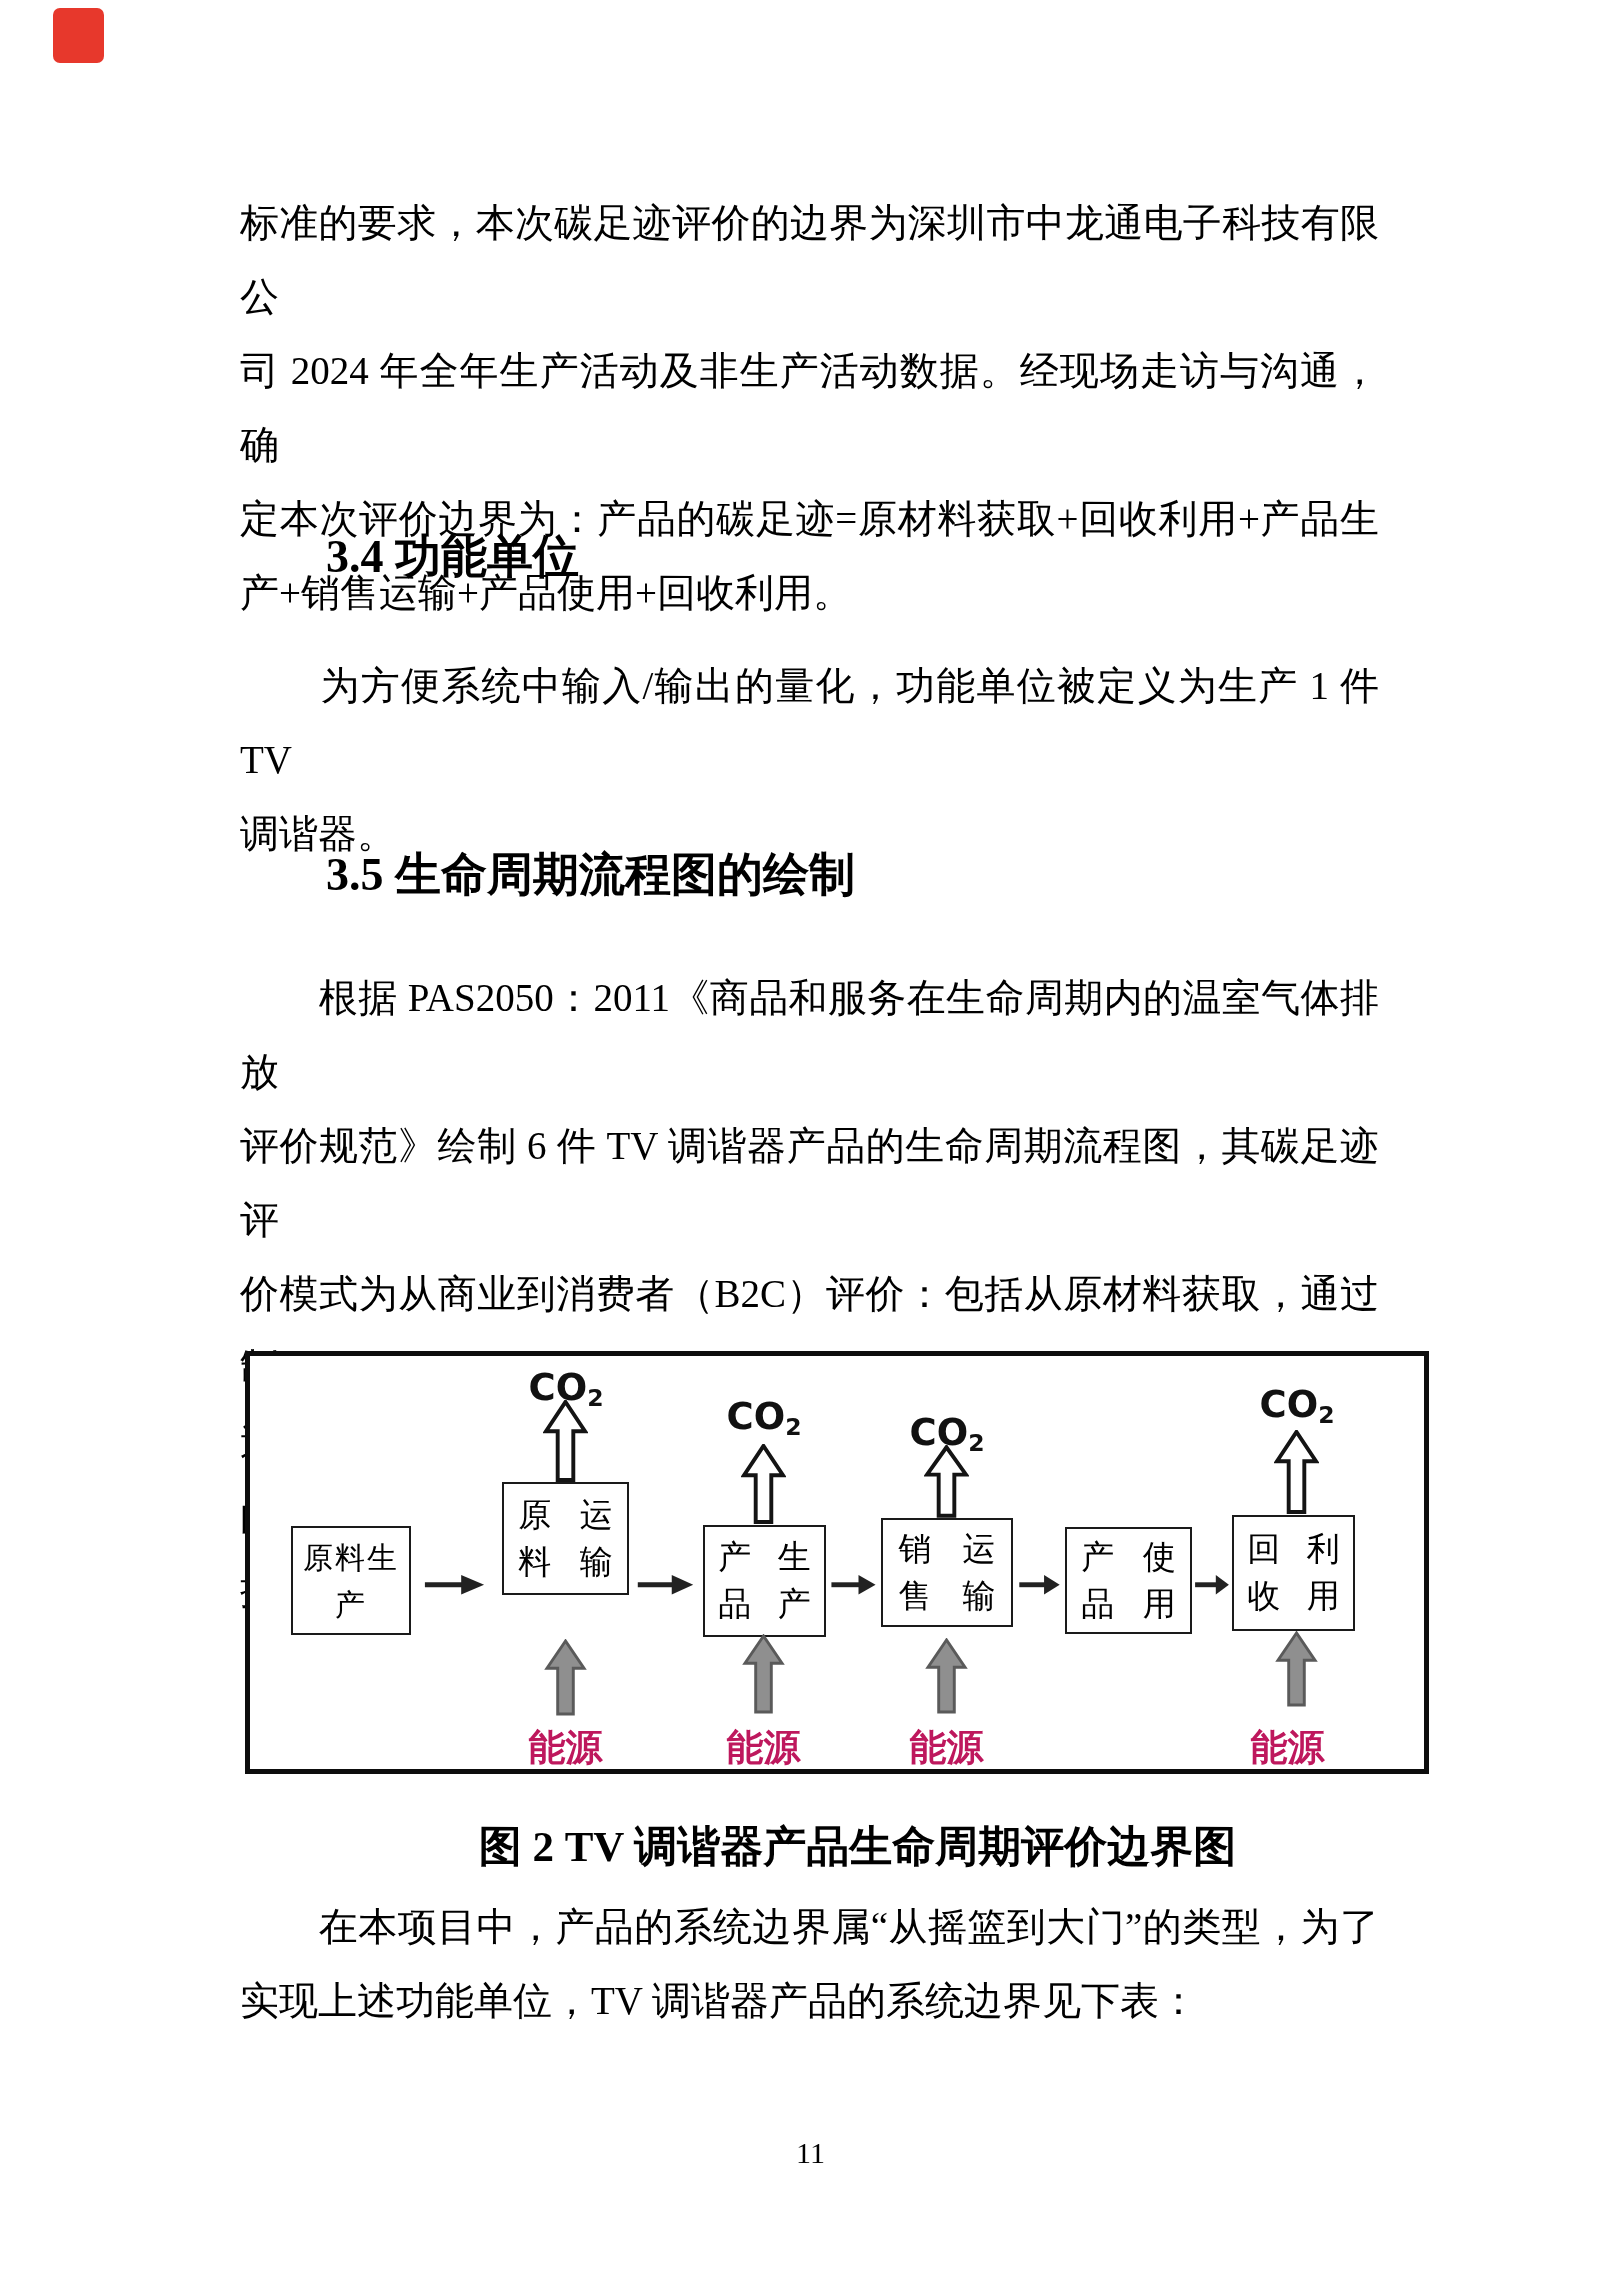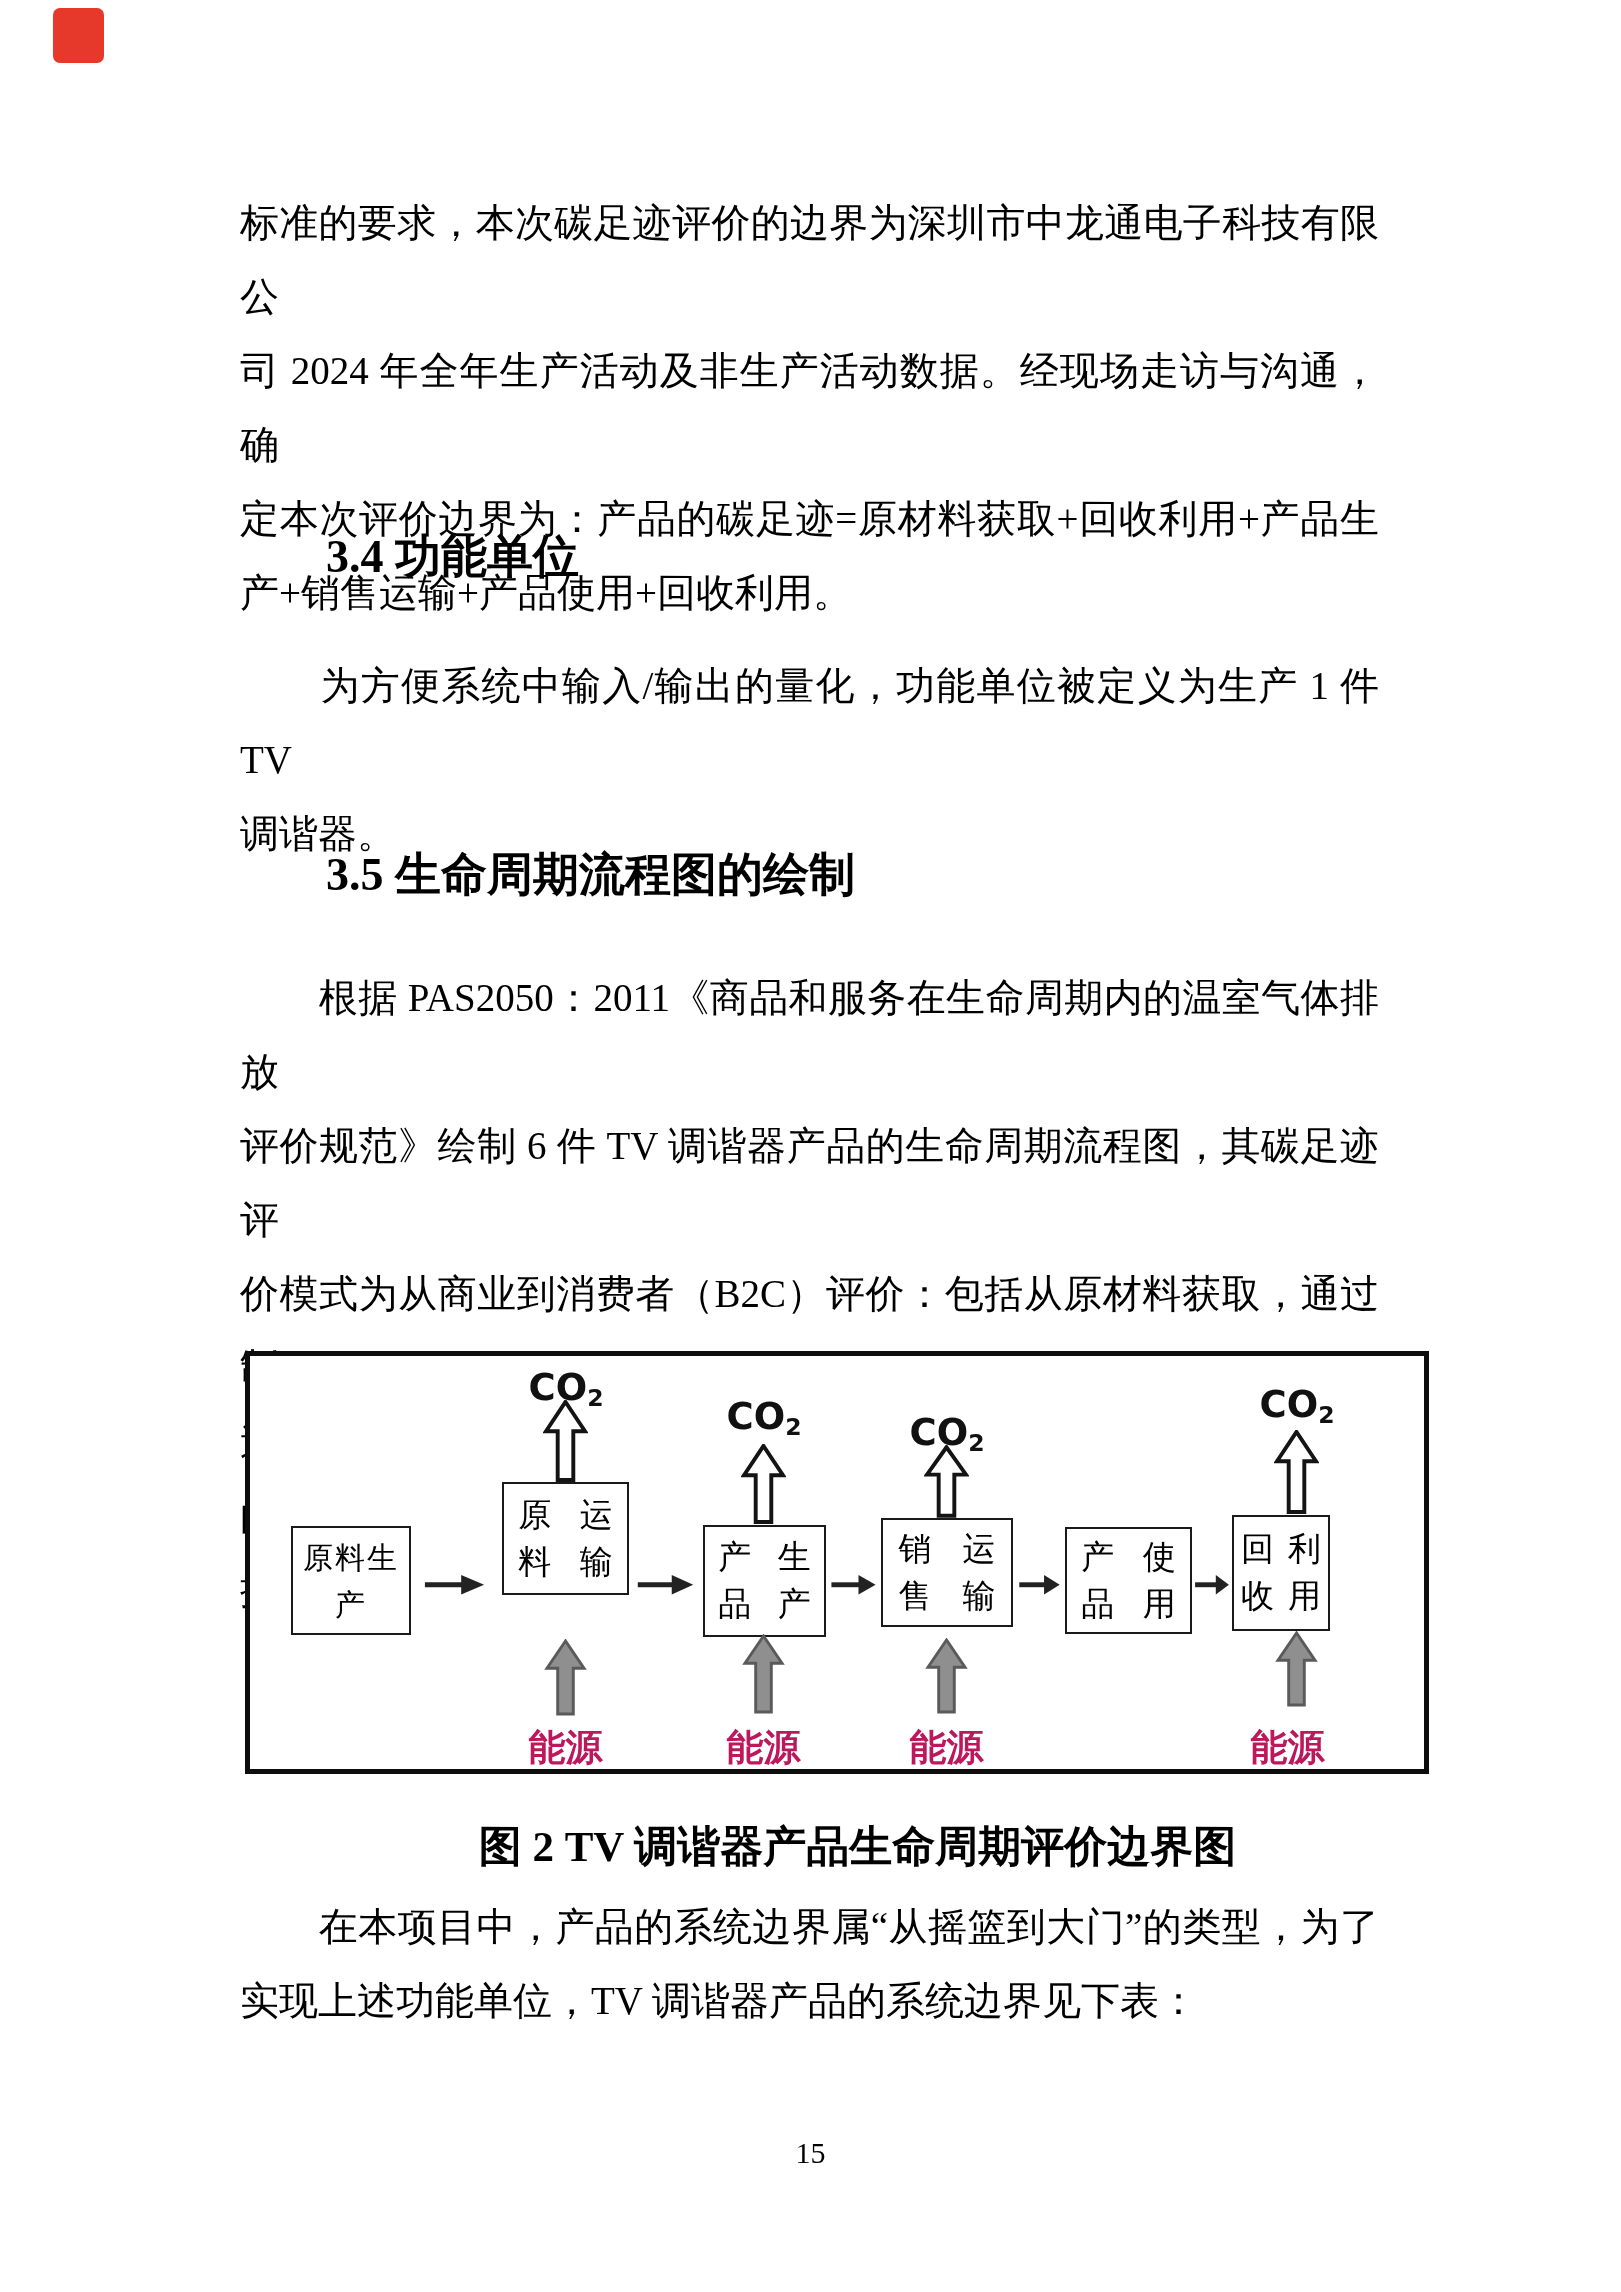--- a/index.html
+++ b/index.html
@@ -35,21 +35,21 @@
     position:absolute;background:#ffffff;border:2.9px solid #1a1a1a;box-sizing:border-box;
     display:flex;align-items:center;justify-content:center;
     font-size:33px;line-height:47px;text-align:center;
   }
   .pbox.one{font-size:30px;letter-spacing:2px;}
   .b1{left:41px;top:170px;width:120px;height:109px;}
   .b2{left:252px;top:126px;width:127px;height:113px;}
   .b3{left:453px;top:169px;width:123px;height:112px;}
   .b4{left:631px;top:162px;width:132px;height:109px;}
   .b5{left:815px;top:171px;width:127px;height:107px;}
-  .b6{left:982px;top:159px;width:98px;height:116px;}
+  .b6{left:982px;top:159px;width:123px;height:116px;}
 
   .co2{
     position:absolute;width:108px;text-align:center;
     font-family:"DejaVu Sans","Liberation Sans",sans-serif;
     font-size:37px;font-weight:bold;line-height:43px;color:#111;
   }
   .co2 sub{font-size:23.5px;vertical-align:-5.9px;}
   .c2l{left:262px;top:9.8px;} .c3l{left:460px;top:39px;}
   .c4l{left:643px;top:55px;} .c6l{left:993px;top:27.4px;}
 
@@ -195,16 +195,16 @@
     <div class="energy e6">能源</div>
   </div>
 
   <div class="caption">图 2 TV 调谐器产品生命周期评价边界图</div>
 
   <div class="para p4">
     <div class="ln">　　在本项目中，产品的系统边界属“从摇篮到大门”的类型，为了</div>
     <div class="ln end">实现上述功能单位，TV 调谐器产品的系统边界见下表：</div>
   </div>
 
-  <div class="pagenum">15</div>
+  <div class="pagenum">11</div>
 
 </div>
 
 
 </body></html>

